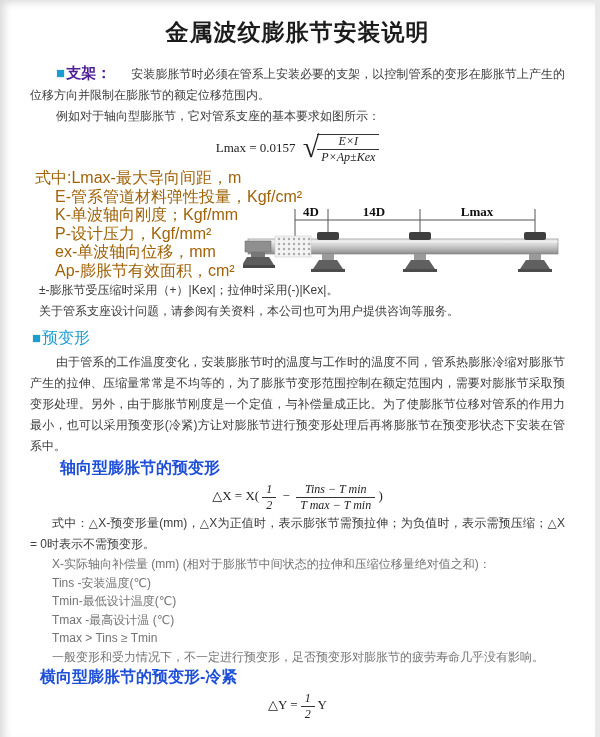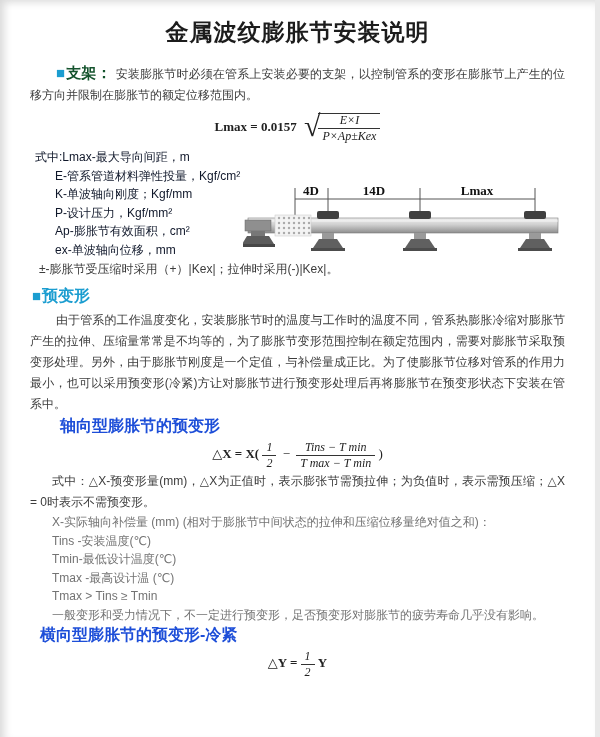--- a/index.html
+++ b/index.html
@@ -9,68 +9,69 @@
     padding:12px 30px 0 30px;position:relative;overflow:hidden;
     box-shadow:inset 10px 0 8px -6px #d9d9d9, inset 0 8px 8px -6px #d9d9d9;
   }
   h1{
     text-align:center;font-size:23px;font-weight:600;color:#1c1c1c;
     margin:6px 0 16px 0;line-height:28px;letter-spacing:1px;
   }
   .body{font-size:12px;color:#3c3c3c;line-height:21px;margin:0;text-align:justify;}
   .indent{text-indent:26px;}
   .sq{font-size:15px;color:#1b9dd0;margin-right:1px;}
-  .seclabel{font-size:15px;font-weight:700;color:#14532d;margin-right:4px;}
-  h2{font-size:16px;font-weight:700;color:#1b9dd0;margin:6px 0 4px 2px;line-height:20px;}
+  .seclabel{font-size:15px;font-weight:700;color:#4c1d95;margin-right:20px;}
+  h2{font-size:16px;font-weight:400;color:#1b9dd0;margin:6px 0 4px 2px;line-height:20px;}
   h3{font-size:16px;font-weight:700;color:#1d4ed8;margin:0 0 0 0;line-height:22px;}
   .h3-axial{margin-left:30px;}
   .h3-lateral{margin-left:10px;}
   .formula{
     text-align:center;font-family:"Liberation Serif","DejaVu Serif",serif;
     color:#222;font-size:13px;margin:4px 0 4px 0;
   }
   .f1{height:34px;line-height:34px;margin-top:4px;}
   .f2,.f3{height:30px;line-height:30px;margin:2px 0;}
-  .fbold{font-weight:700;}
+  .fbold{font-weight:400;}
   .frac{display:inline-block;vertical-align:middle;text-align:center;font-style:italic;line-height:13px;font-size:12px;font-family:Liberation Serif, serif;}
   .frac .num{display:block;padding:0 4px 1px 4px;border-bottom:1px solid #333;}
   .frac .den{display:block;padding:1px 4px 0 4px;}
   .vinc{border-top:1px solid #333;}
   .sqrt{font-size:30px;font-weight:400;vertical-align:middle;margin:0 -2px 0 4px;display:inline-block;transform:translateY(-2px);}
   .fsep{margin:0 3px;font-style:normal;}
   .defs-wrap{position:relative;margin-top:4px;}
-  .def{font-size:12px;color:#0f172a;line-height:18.5px;margin-left:5px;}
+  .def{font-size:16px;color:#a16207;line-height:18.5px;margin-left:5px;}
   .def.sub{margin-left:25px;}
   .note{font-size:12px;color:#3c3c3c;line-height:21px;margin-left:9px;text-align:left;}
   .mline{font-size:12px;color:#737373;line-height:18.5px;padding-left:22px;margin:0;}
   .diagram{position:absolute;top:32px;right:-3px;}
   .para{margin:0;}
 </style>
 </head>
 <body>
 
 <div class="page">
 
   <h1>金属波纹膨胀节安装说明</h1>
 
   <p class="body indent para"><span class="sq">■</span><span class="seclabel">支架：</span><span>安装膨胀节时必须在管系上安装必要的支架，以控制管系的变形在膨胀节上产生的位移方向并限制在膨胀节的额定位移范围内。</span></p>
 
+  <p class="body indent para">例如对于轴向型膨胀节，它对管系支座的基本要求如图所示：</p>
 
   <div class="formula f1">
     <span class="fbold">Lmax = 0.0157</span>
     <span class="sqrt">√</span><span class="frac vinc"><span class="num">E×I</span><span class="den">P×Ap±Kex</span></span>
   </div>
 
   <div class="defs-wrap">
     <div class="def">式中:Lmax-最大导向间距，m</div>
     <div class="def sub">E-管系管道材料弹性投量，Kgf/cm²</div>
     <div class="def sub">K-单波轴向刚度；Kgf/mm</div>
     <div class="def sub">P-设计压力，Kgf/mm²</div>
+    <div class="def sub">ex-单波轴向位移，mm</div>
     <div class="def sub">Ap-膨胀节有效面积，cm²</div>
-    <div class="def sub">ex-单波轴向位移，mm</div>
 
     <svg class="diagram" width="325" height="97" viewBox="0 0 325 97">
       <defs>
         <linearGradient id="pipeGrad" x1="0" y1="0" x2="0" y2="1">
           <stop offset="0" stop-color="#f0f0f0"></stop>
           <stop offset="0.45" stop-color="#cfcfcf"></stop>
           <stop offset="1" stop-color="#8e8e8e"></stop>
         </linearGradient>
       </defs>
 
@@ -150,20 +151,21 @@
       <g>
         <rect x="281" y="31" width="22" height="8" rx="2" fill="#3f3f3f"></rect>
         <rect x="286" y="53" width="12" height="6" fill="#9a9a9a"></rect>
         <polygon points="283,59 301,59 307,68 277,68" fill="#606060"></polygon>
         <rect x="275" y="68" width="34" height="3" fill="#4c4c4c"></rect>
       </g>
     </svg>
   </div>
 
   <div class="note">±-膨胀节受压缩时采用（+）|Kex|；拉伸时采用(-)|Kex|。</div>
+  <div class="note">关于管系支座设计问题，请参阅有关资料，本公司也可为用户提供咨询等服务。</div>
 
   <h2><span class="sq">■</span><span>预变形</span></h2>
 
   <p class="body indent para" style="line-height:21px;">由于管系的工作温度变化，安装膨胀节时的温度与工作时的温度不同，管系热膨胀冷缩对膨胀节产生的拉伸、压缩量常常是不均等的，为了膨胀节变形范围控制在额定范围内，需要对膨胀节采取预变形处理。另外，由于膨胀节刚度是一个定值，与补偿量成正比。为了使膨胀节位移对管系的作用力最小，也可以采用预变形(冷紧)方让对膨胀节进行预变形处理后再将膨胀节在预变形状态下安装在管系中。</p>
 
   <h3 class="h3-axial">轴向型膨胀节的预变形</h3>
 
   <div class="formula f2">
     <span class="fbold">△X = X(</span>
     <span class="frac"><span class="num">1</span><span class="den">2</span></span>

